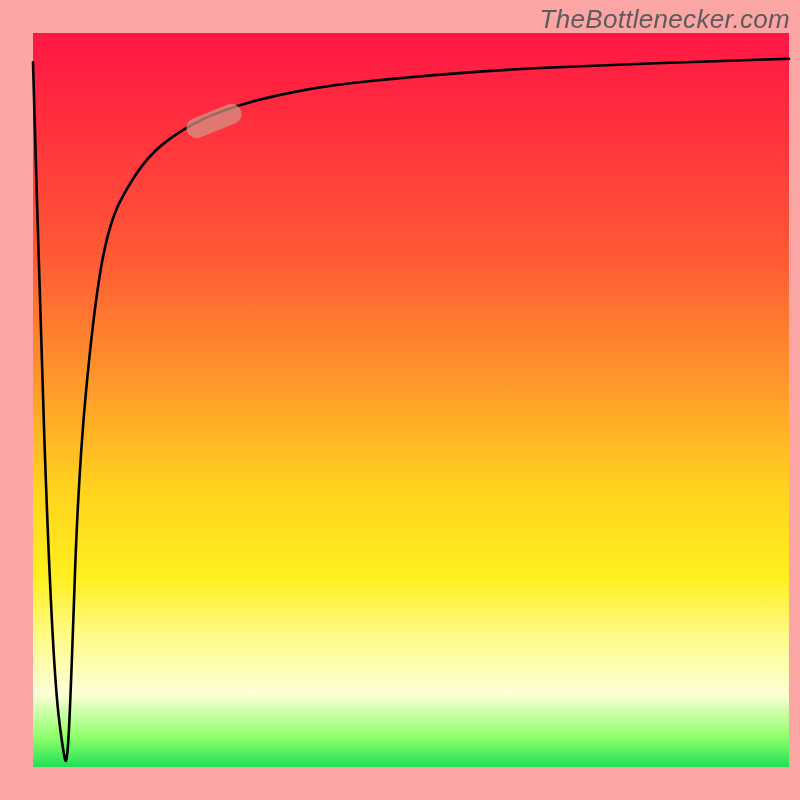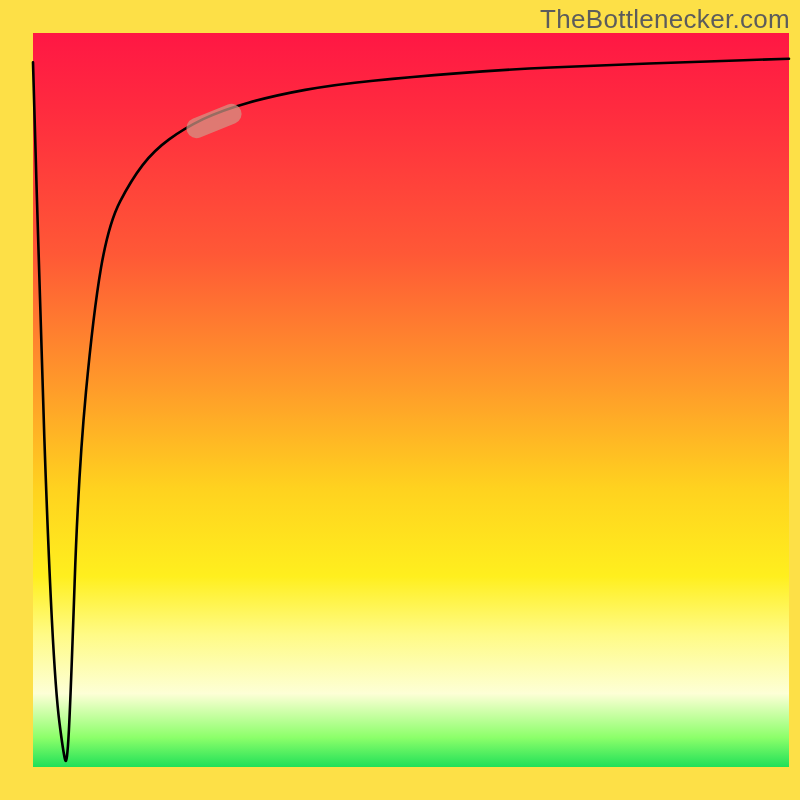--- a/index.html
+++ b/index.html
@@ -8,21 +8,22 @@
     width: 800px;
     height: 800px;
     background: #000;
     font-family: Arial, Helvetica, sans-serif;
     overflow: hidden;
   }
   .frame {
     position: relative;
     width: 800px;
     height: 800px;
-    background: #fde047;
+    background: #fca5a5;
+    font-style: italic;
   }
   .watermark {
     position: absolute;
     top: 4px;
     right: 10px;
     color: #5c5c5c;
     font-size: 26px;
     font-weight: 500;
     letter-spacing: 0.3px;
     z-index: 5;

